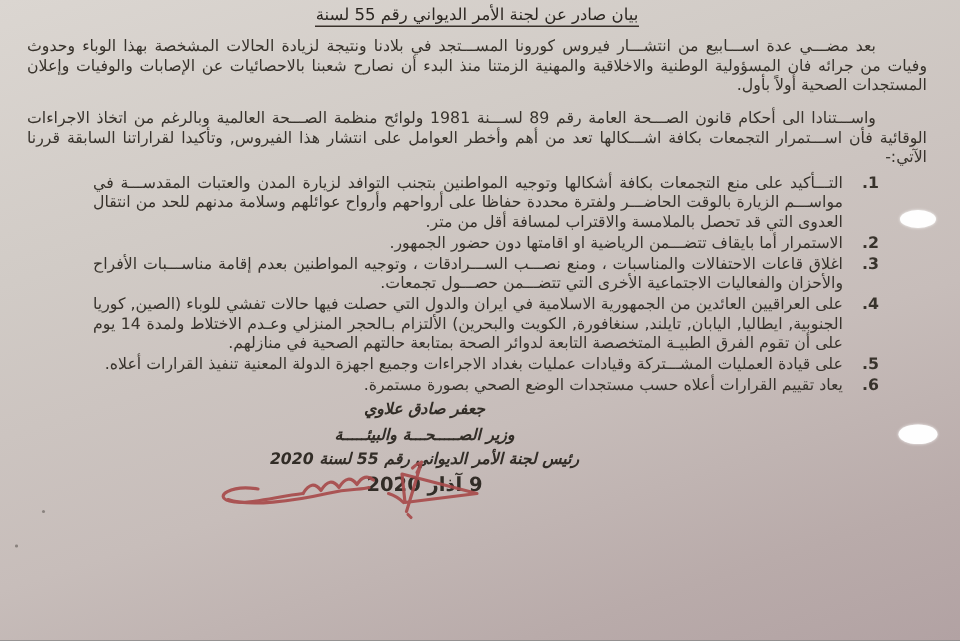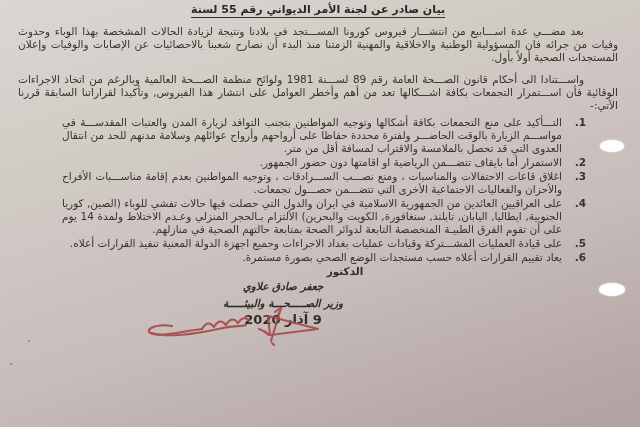--- a/index.html
+++ b/index.html
@@ -11,21 +11,21 @@
     direction: rtl;
     background: linear-gradient(162deg, #dbd6d1 0%, #d1cbc6 30%, #c7bdba 62%, #b9abaa 85%, #b2a2a3 100%);
     color: #35302a;
   }
   .content {
     position: relative;
     padding: 3px 22px 0 18px;
     font-size: 10.5px;
     line-height: 13px;
   }
-  .title { text-align: center; font-weight: bold; font-size: 11px; line-height: 13px; color: #2c2722; }
+  .title { text-align: center; font-weight: normal; font-size: 11px; line-height: 13px; color: #2c2722; }
   .title .u { border-bottom: 1.3px solid #3a332c; padding-bottom: 1px; }
   .title-year { margin-top: 2px; }
   .greeting { font-weight: bold; margin-top: 3px; color: #322d27; }
   p.para {
     text-align: justify;
     text-indent: 34px;
     margin-top: 9px;
     color: #38332c;
   }
   ol.decisions {
@@ -94,23 +94,23 @@
     <ol class="decisions">
       <li>التـــأكيد على منع التجمعات بكافة أشكالها وتوجيه المواطنين بتجنب التوافد لزيارة المدن والعتبات المقدســـة في مواســـم الزيارة بالوقت الحاضـــر ولفترة محددة حفاظا على أرواحهم وأرواح عوائلهم وسلامة مدنهم للحد من انتقال العدوى التي قد تحصل بالملامسة والاقتراب لمسافة أقل من متر.</li>
       <li>الاستمرار أما بايقاف تتضـــمن الرياضية او اقامتها دون حضور الجمهور.</li>
       <li>اغلاق قاعات الاحتفالات والمناسبات ، ومنع نصـــب الســـرادقات ، وتوجيه المواطنين بعدم إقامة مناســـبات الأفراح والأحزان والفعاليات الاجتماعية الأخرى التي تتضـــمن حصـــول تجمعات.</li>
       <li>على العراقيين العائدين من الجمهورية الاسلامية في ايران والدول التي حصلت فيها حالات تفشي للوباء (الصين, كوريا الجنوبية, ايطاليا, اليابان, تايلند, سنغافورة, الكويت والبحرين) الألتزام بـالحجر المنزلي وعـدم الاختلاط ولمدة 14 يوم على أن تقوم الفرق الطبيـة المتخصصة التابعة لدوائر الصحة بمتابعة حالتهم الصحية في منازلهم.</li>
       <li>على قيادة العمليات المشـــتركة وقيادات عمليات بغداد الاجراءات وجميع اجهزة الدولة المعنية تنفيذ القرارات أعلاه.</li>
       <li>يعاد تقييم القرارات أعلاه حسب مستجدات الوضع الصحي بصورة مستمرة.</li>
     </ol>
 
     <div class="sig-block">
-      <div class="sig-doctor">الدكتور</div>
       <div class="sig-line">جعفر صادق علاوي</div>
       <div class="sig-line">وزير الصـــــحـــة والبيئـــــة</div>
+      <div class="sig-line">رئيس لجنة الأمر الديواني رقم 55 لسنة 2020</div>
       <div class="sig-date">9 آذار 2020</div>
     </div>
 
   </div>
 
   <svg class="signature-svg" viewBox="0 0 212 46" aria-hidden="true">
     <g fill="none" stroke="#a84b4b" stroke-width="2.1" stroke-linecap="round" stroke-linejoin="round" opacity="0.92">
       <path d="M34 23 C16 20, 4 28, 15 31 C26 34, 46 28, 64 26"></path>
       <path d="M14 30 C28 35, 58 31, 80 26 C96 22, 102 24, 108 22"></path>
       <path d="M64 26 q6 -10 12 -2 q6 -10 12 -2 q6 -10 12 -2 q5 -8 11 -3"></path>

